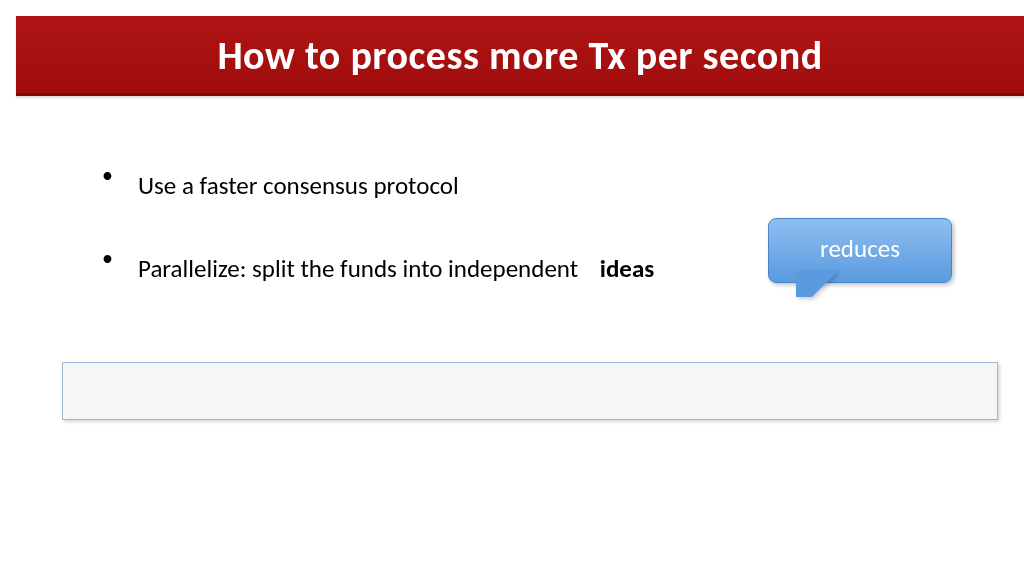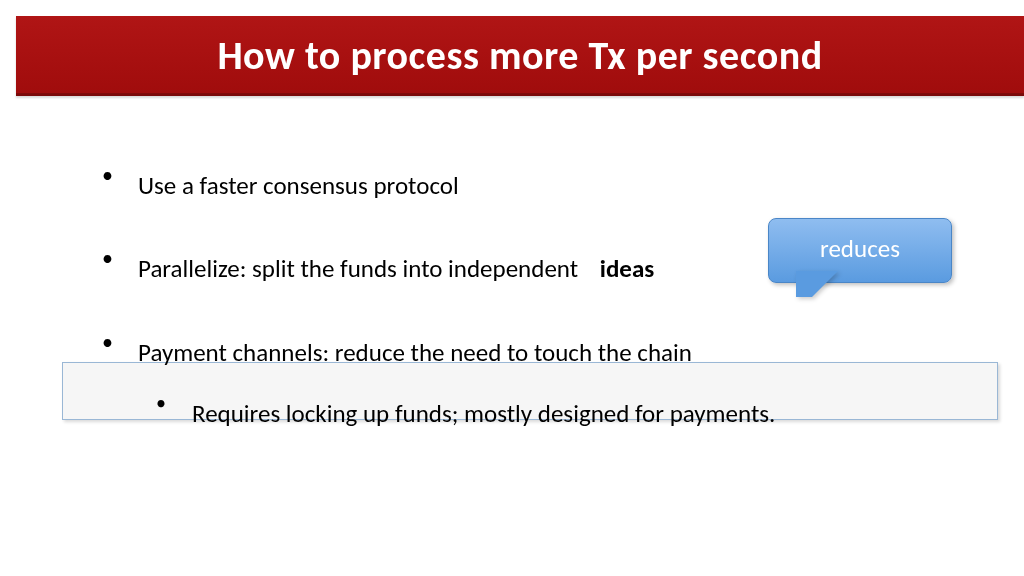--- a/index.html
+++ b/index.html
@@ -134,23 +134,15 @@
 
   <div class="highlight-box"></div>
 
   <ul class="top">
     <li>
       <span>Use a faster consensus protocol</span>
     </li>
     <li>
       <span>Parallelize:  split the funds into independent </span><span class="b">ideas</span>
     </li>
-    <li>
-      <span>Payment channels: reduce the need to touch the chain</span>
-      <ul class="sub">
-        <li>
-          <span>Requires locking up funds; mostly designed for payments.</span>
-        </li>
-      </ul>
-    </li>
   </ul>
 
 </div>
 
 </body></html>

